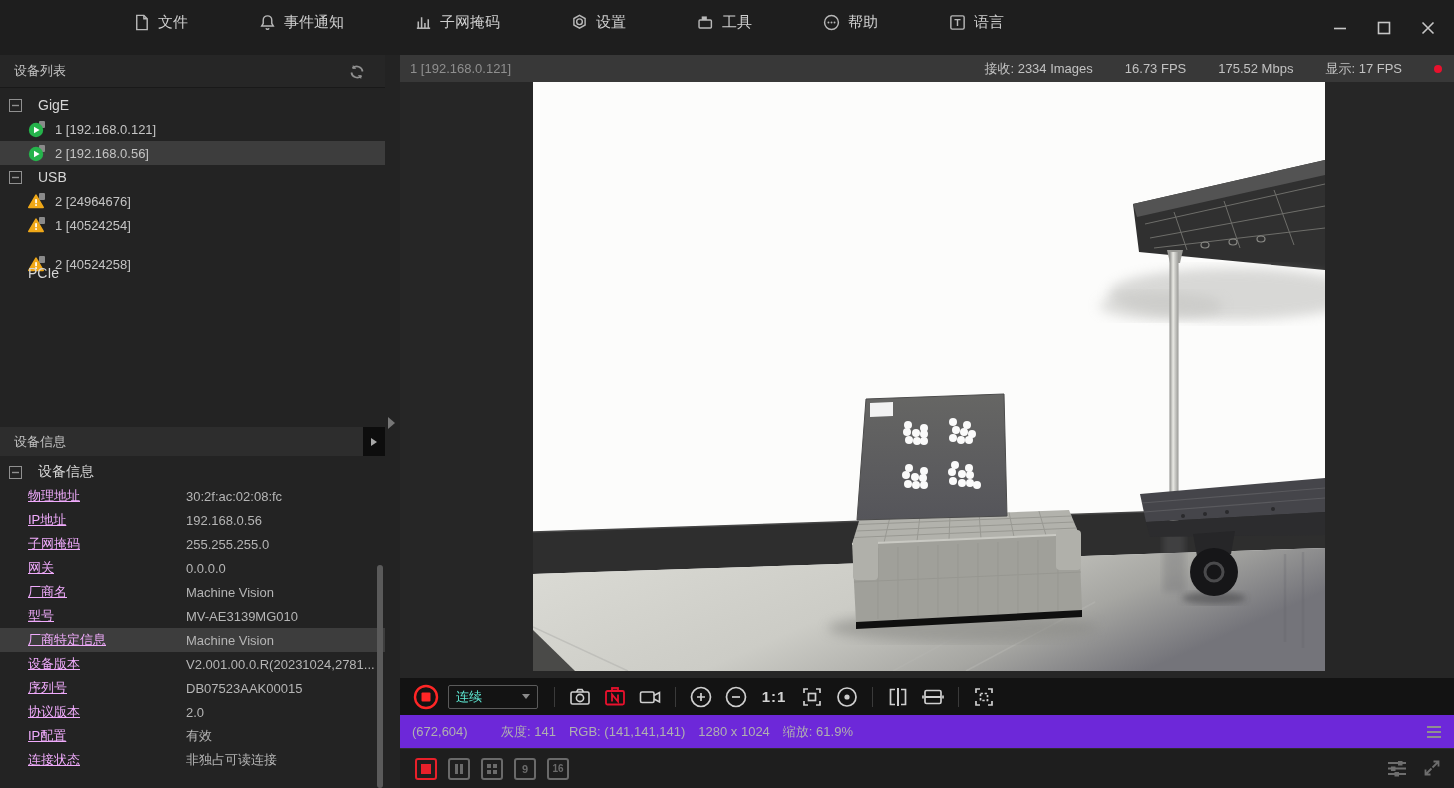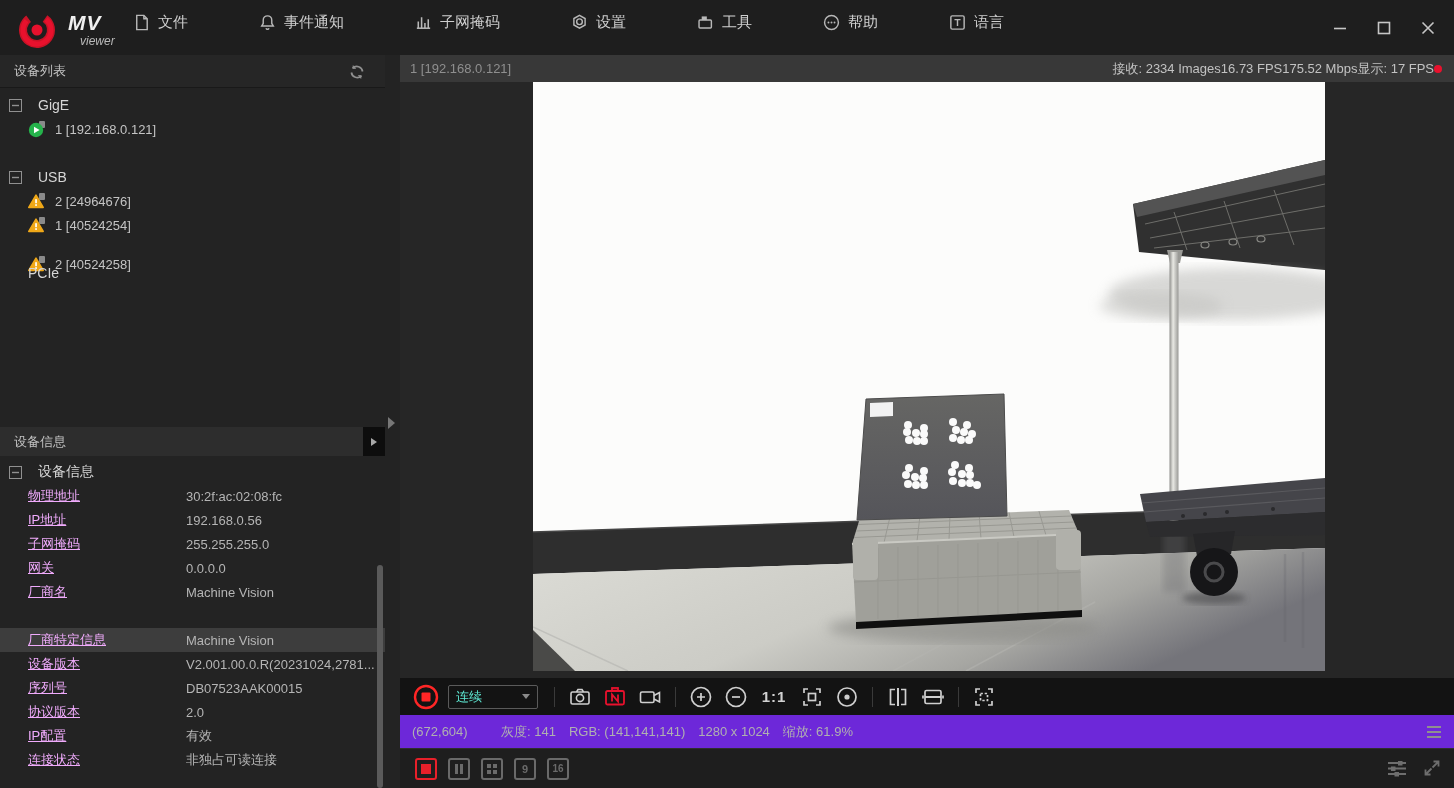--- a/index.html
+++ b/index.html
@@ -37,21 +37,21 @@
   .irow.hl{background:#3d3d3d;}
   .ilabel{margin-left:28px;width:158px;color:#f0abfc;text-decoration:underline;}
   .ivalue{color:#b5b5b5;white-space:nowrap;}
   .vscroll{position:absolute;left:377px;top:510px;width:6px;height:223px;background:#5a5a5a;border-radius:3px;}
   .gutter-handle{position:absolute;left:388px;top:362px;width:0;height:0;border-left:7px solid #777;border-top:6px solid transparent;border-bottom:6px solid transparent;}
 
   
   .main{position:absolute;left:400px;top:55px;width:1054px;height:733px;background:#262626;}
   .tabbar{position:absolute;left:0;top:0;width:1054px;height:27px;background:#383838;display:flex;align-items:center;}
   .tab-label{margin-left:10px;font-size:13px;color:#8f8f8f;}
-  .stream-stats{position:absolute;right:12px;top:0;height:27px;display:flex;align-items:center;gap:0;font-size:13px;color:#c2c2c2;}
+  .stream-stats{position:absolute;right:12px;top:0;height:27px;display:flex;align-items:center;gap:32px;font-size:13px;color:#c2c2c2;}
   .rec-dot{width:8px;height:8px;border-radius:50%;background:#e8112d;}
   .canvas{position:absolute;left:0;top:27px;width:1054px;height:596px;background:#262626;overflow:hidden;}
   .camframe{position:absolute;left:133px;top:0px;width:792px;height:589px;}
 
   .vtoolbar{position:absolute;left:0;top:623px;width:1054px;height:37px;background:#131313;display:flex;align-items:center;padding-left:13px;box-sizing:border-box;gap:9px;}
   .tbtn{width:26px;height:26px;display:flex;align-items:center;justify-content:center;flex:0 0 auto;}
   .tsep{width:1px;height:20px;background:#3a3a3a;margin:0 3px;flex:0 0 auto;}
   .dropdown{width:90px;height:24px;border:1px solid #5a5a5a;border-radius:2px;display:flex;align-items:center;box-sizing:border-box;padding:0 7px;color:#5eead4;font-size:13px;margin-right:4px;}
   .dropdown .caret{margin-left:auto;width:0;height:0;border-left:4px solid transparent;border-right:4px solid transparent;border-top:5px solid #8a8a8a;}
   .one2one{font-size:15px;font-weight:bold;color:#d2d2d2;letter-spacing:1px;}
@@ -70,29 +70,20 @@
   .lbtn .dots{display:grid;grid-template-columns:4px 4px;grid-gap:2px;}
   .lbtn .dots i{width:4px;height:4px;background:#6a6a6a;}
   .corner-tools{position:absolute;right:12px;top:703px;display:flex;gap:14px;}
 </style>
 </head>
 <body>
 
 <div class="app">
 
   <div class="topbar">
-    <div class="logo">
-      <svg width="46" height="46" viewBox="0 0 46 46">
-        <circle cx="21" cy="25" r="14" fill="none" stroke="#c81226" stroke-width="8" stroke-dasharray="70 18" transform="rotate(-55 21 25)"></circle>
-        <circle cx="21" cy="25" r="14" fill="none" stroke="#e8112d" stroke-width="5" stroke-dasharray="66 22" transform="rotate(-50 21 25)"></circle>
-        <circle cx="21" cy="25" r="5.5" fill="#e8112d"></circle>
-      </svg>
-      <span class="logo-mv">MV</span>
-      <span class="logo-viewer">viewer</span>
-    </div>
 
     <div class="menu">
       <div class="menu-item">
         <svg width="19" height="19" viewBox="0 0 20 20" fill="none" stroke="#b8b8b8" stroke-width="1.5">
           <path d="M5 2.5 h7.5 l3.5 3.5 V17.5 H5 z"></path>
             <path d="M12.5 2.5 V6 H16"></path>
         </svg>
         <span>文件</span>
       </div>
       <div class="menu-item">
@@ -181,20 +172,28 @@
 
     <div class="trow" style="top:62px">
       <svg class="devicon" width="18" height="18" viewBox="0 0 18 18">
         <rect x="11" y="1" width="6" height="7" rx="1" fill="#8a8a8a"></rect>
         <circle cx="8" cy="10" r="7.2" fill="#25b34b"></circle>
         <path d="M6 6.8 L11.6 10 L6 13.2 z" fill="#ffffff"></path>
       </svg>
       <span class="dlabel">1 [192.168.0.121]</span>
     </div>
 
+    <div class="trow sel" style="top:86px">
+      <svg class="devicon" width="18" height="18" viewBox="0 0 18 18">
+        <rect x="11" y="1" width="6" height="7" rx="1" fill="#8a8a8a"></rect>
+        <circle cx="8" cy="10" r="7.2" fill="#25b34b"></circle>
+        <path d="M6 6.8 L11.6 10 L6 13.2 z" fill="#ffffff"></path>
+      </svg>
+      <span class="dlabel">2 [192.168.0.56]</span>
+    </div>
 
     <div class="trow" style="top:110px">
       <svg class="toggle" width="13" height="13" viewBox="0 0 13 13">
         <rect x="0.5" y="0.5" width="12" height="12" fill="none" stroke="#909090"></rect>
           <path d="M3 6.5 H10" stroke="#909090" stroke-width="1.4"></path>
       </svg>
       <span class="glabel">USB</span>
     </div>
 
     <div class="trow" style="top:134px">
@@ -260,20 +259,24 @@
         <span class="ilabel">子网掩码</span>
         <span class="ivalue">255.255.255.0</span>
       </div>
     <div class="irow" style="top:501px">
         <span class="ilabel">网关</span>
         <span class="ivalue">0.0.0.0</span>
       </div>
     <div class="irow" style="top:525px">
         <span class="ilabel">厂商名</span>
         <span class="ivalue">Machine Vision</span>
+      </div>
+    <div class="irow" style="top:549px">
+        <span class="ilabel">型号</span>
+        <span class="ivalue">MV-AE3139MG010</span>
       </div>
     <div class="irow hl" style="top:573px">
         <span class="ilabel">厂商特定信息</span>
         <span class="ivalue">Machine Vision</span>
       </div>
     <div class="irow" style="top:597px">
         <span class="ilabel">设备版本</span>
         <span class="ivalue">V2.001.00.0.R(20231024,2781...</span>
       </div>
     <div class="irow" style="top:621px">

